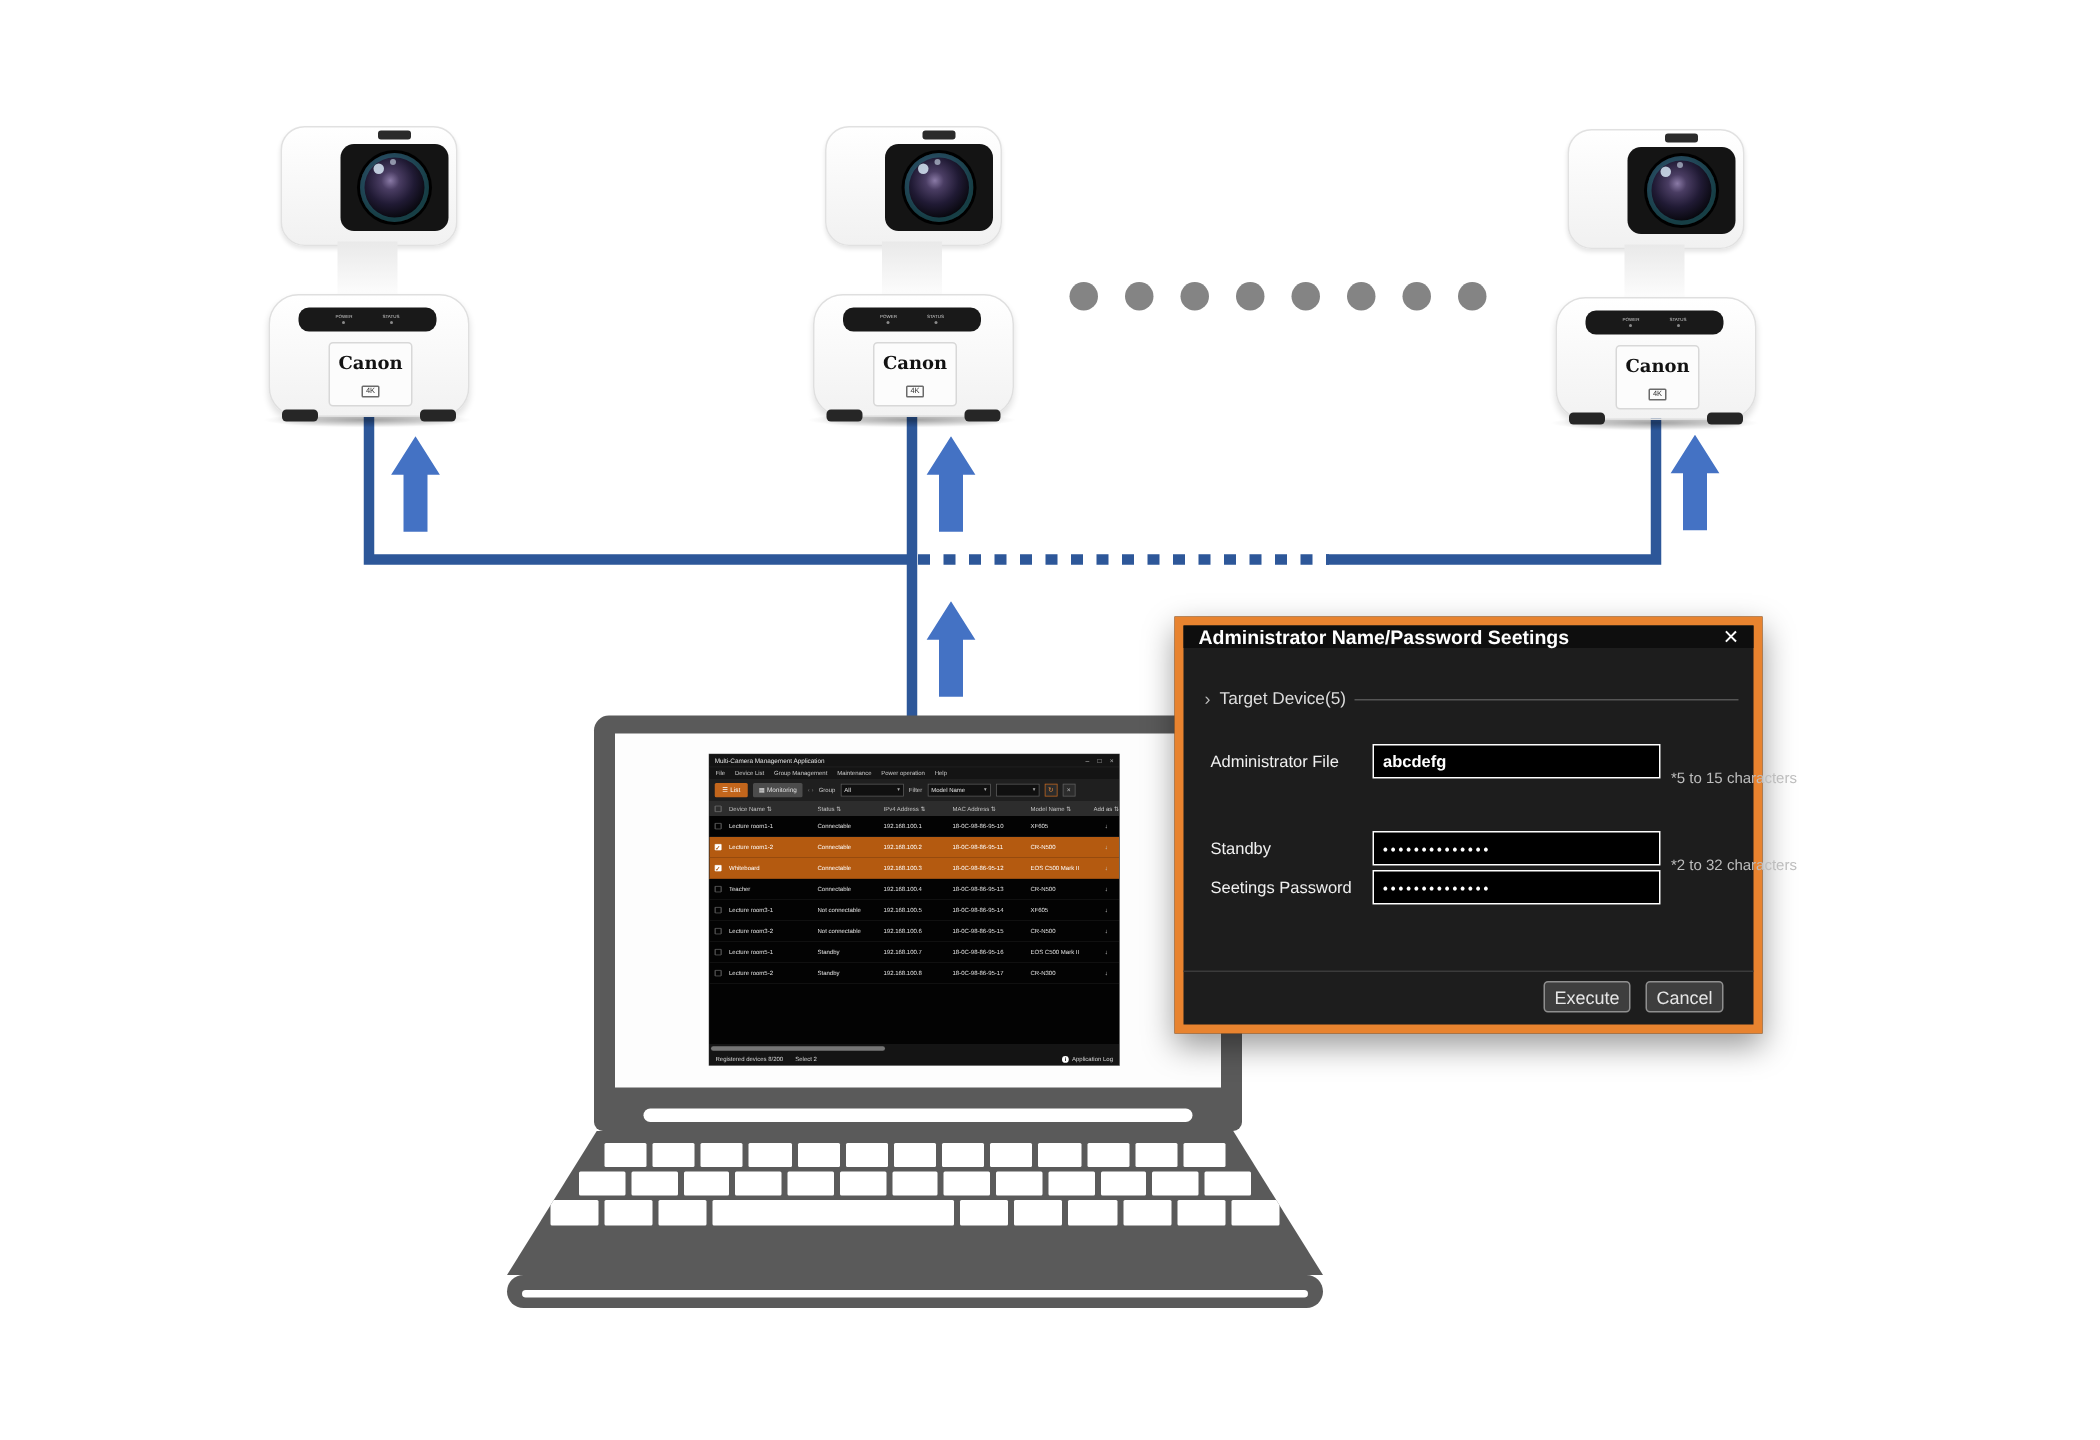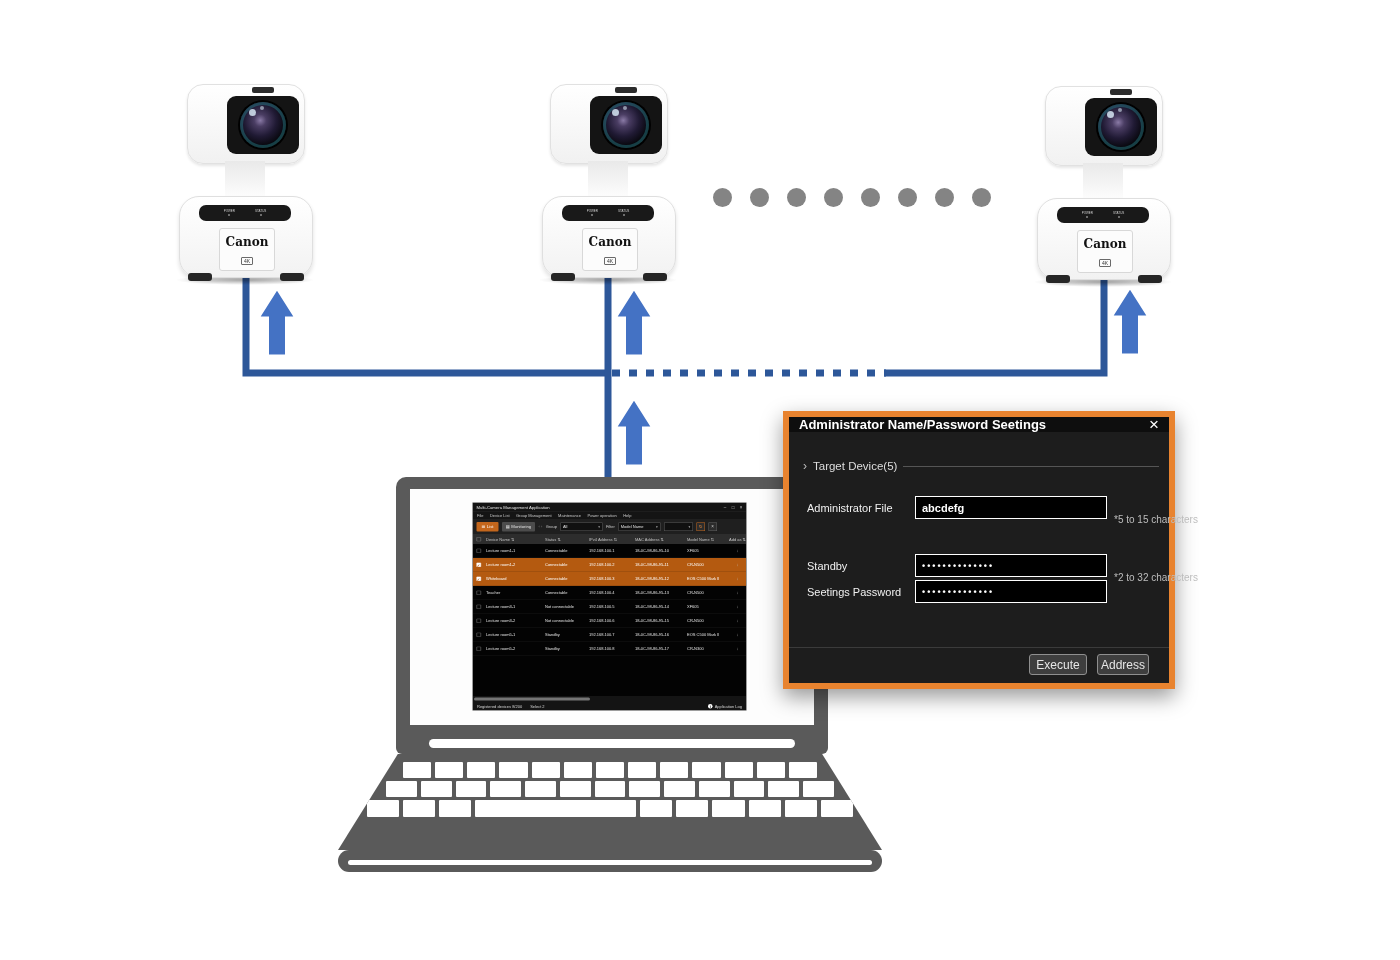--- a/index.html
+++ b/index.html
@@ -467,16 +467,16 @@
       <span class="flabel">Standby</span>
       <input class="dlg-input pw" readonly="" value="••••••••••••••" style="">
       <span class="fhint">*2 to 32 characters</span>
     </div>
     <div class="frow frow-cpw">
       <span class="flabel">Seetings Password</span>
       <input class="dlg-input pw" readonly="" value="••••••••••••••" style="">
     </div>
     <div class="dlg-footer-line"></div>
     <div class="dlg-btn btn-execute">Execute</div>
-    <div class="dlg-btn btn-cancel">Address</div>
+    <div class="dlg-btn btn-cancel">Cancel</div>
   </div>
 
 </div>
 
 </body></html>

